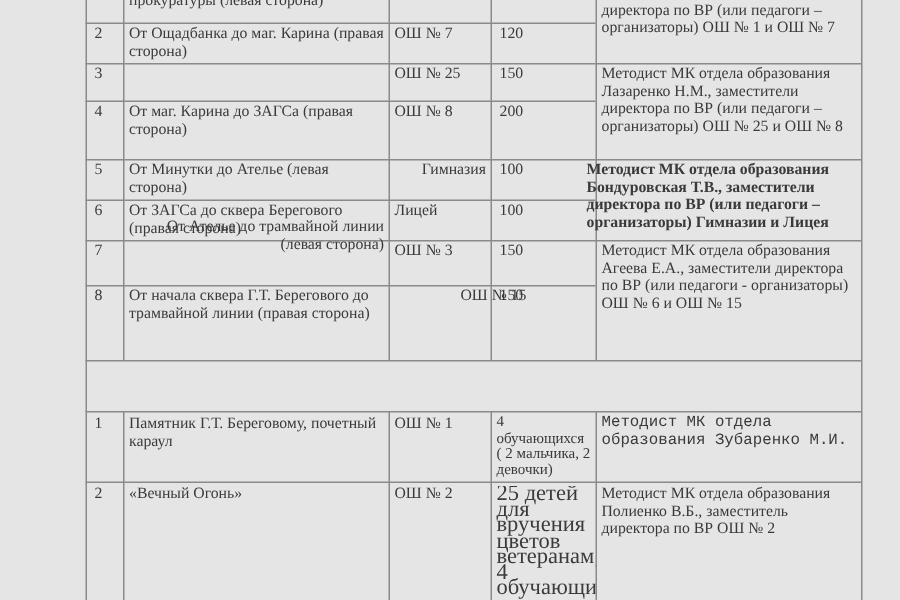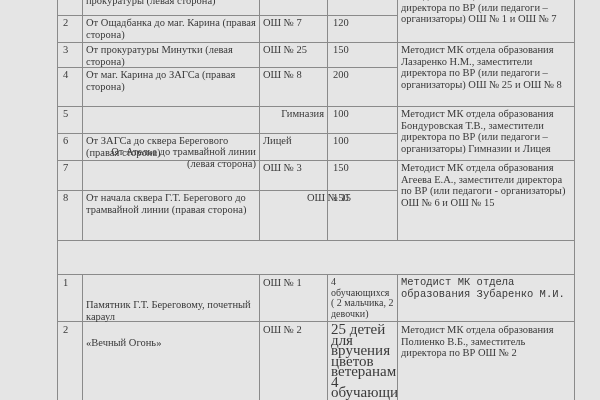--- a/index.html
+++ b/index.html
@@ -41,55 +41,55 @@
   <div class="hline" style="left:57px;top:321px;width:517px;"></div>
 
   <div class="cell" style="left:83px;top:-5px;width:176px;">прокуратуры (левая сторона)</div>
   <div class="cell" style="left:398px;top:-10px;width:176px;">Холоденко М.В., заместители директора по ВР (или педагоги – организаторы) ОШ № 1 и ОШ № 7</div>
 
   <div class="cell num" style="left:58px;top:17px;width:24px;">2</div>
   <div class="cell" style="left:83px;top:17px;width:176px;">От Ощадбанка до маг. Карина (правая сторона)</div>
   <div class="cell" style="left: 260px; top: 17px; width: 67px; display: block;">ОШ № 7</div>
 
   <div class="cell num" style="left:58px;top:44px;width:24px;">3</div>
-  <div class="cell" style="left:83px;top:44px;width:176px;">От прокуратуры Минутки (левая сторона)</div>
   <div class="cell" style="left:260px;top:44px;width:67px;">ОШ № 25</div>
 
   <div class="cell num" style="left:58px;top:69px;width:24px;">4</div>
   <div class="cell" style="left:83px;top:69px;width:176px;">От маг. Карина до ЗАГСа (правая сторона)</div>
   <div class="cell" style="left:260px;top:69px;width:67px;">ОШ № 8</div>
 
   <div class="cell num" style="left:58px;top:108px;width:24px;">5</div>
+  <div class="cell" style="left:83px;top:108px;width:176px;">От Минутки до Ателье (левая сторона)</div>
   <div class="cell" style="left:260px;top:108px;width:67px;text-align:right;">Гимназия</div>
 
   <div class="cell num" style="left:58px;top:135px;width:24px;">6</div>
   <div class="cell" style="left:83px;top:135px;width:176px;">От ЗАГСа до сквера Берегового (правая сторона)</div>
   <div class="cell" style="left:260px;top:135px;width:67px;">Лицей</div>
 
   <div class="cell num" style="left:58px;top:162px;width:24px;">7</div>
   <div class="cell" style="left:83px;top:146px;width:176px;text-align:right;">От Ателье до трамвайной линии (левая сторона)</div>
   <div class="cell" style="left:260px;top:162px;width:67px;">ОШ № 3</div>
 
   <div class="cell num" style="left:58px;top:192px;width:24px;">8</div>
   <div class="cell" style="left:83px;top:192px;width:176px;">От начала сквера Г.Т. Берегового до трамвайной линии (правая сторона)</div>
   <div class="cell" style="left:260px;top:192px;width:67px;margin-left:44px;">ОШ № 15</div>
 
   <div class="cell" style="left:398px;top:44px;width:176px;">Методист МК отдела образования Лазаренко Н.М., заместители директора по ВР (или педагоги – организаторы) ОШ № 25 и ОШ № 8</div>
-  <div class="cell" style="left:398px;top:108px;width:176px;">Методист МК отдела образования Бондуровская Т.В., заместители директора по ВР (или педагоги – организаторы) Гимназии и Лицея</div>
+  <div class="cell" style="left:388px;top:108px;width:176px;font-weight:bold;">Методист МК отдела образования Бондуровская Т.В., заместители директора по ВР (или педагоги – организаторы) Гимназии и Лицея</div>
   <div class="cell" style="left:398px;top:162px;width:176px;">Методист МК отдела образования Агеева Е.А., заместители директора по ВР (или педагоги - организаторы) ОШ № 6 и ОШ № 15</div>
 
 
   <div class="cell num" style="left:58px;top:277px;width:24px;">1</div>
-  <div class="cell" style="left:83px;top:277px;width:176px;margin-top:22px;">Памятник Г.Т. Береговому, почетный караул</div>
+  <div class="cell" style="left:83px;top:277px;width:176px;">Памятник Г.Т. Береговому, почетный караул</div>
   <div class="cell" style="left:260px;top:277px;width:67px;">ОШ № 1</div>
   <div class="cell" style="left:328px;top:277px;width:69px;font-size:10px;line-height:10.5px;">4 обучающихся ( 2 мальчика, 2 девочки)</div>
   <div class="cell" style="left:398px;top:277px;width:176px;font-family:Liberation Mono, monospace;">Методист МК отдела образования Зубаренко М.И.</div>
 
   <div class="cell num" style="left:58px;top:324px;width:24px;">2</div>
-  <div class="cell" style="left:83px;top:324px;width:176px;margin-top:13px;">«Вечный Огонь»</div>
+  <div class="cell" style="left:83px;top:324px;width:176px;">«Вечный Огонь»</div>
   <div class="cell" style="left:260px;top:324px;width:67px;">ОШ № 2</div>
   <div class="cell" style="left:328px;top:324px;width:69px;font-size:15px;line-height:10.5px;">25 детей для вручения цветов ветеранам; 4 обучающихся для почетного</div>
   <div class="cell" style="left:398px;top:324px;width:176px;">Методист МК отдела образования Полиенко В.Б., заместитель директора по ВР ОШ № 2</div>
 
   <div class="cell" style="left:330px;top:17px;width:66px;">120</div>
   <div class="cell" style="left:330px;top:44px;width:66px;">150</div>
   <div class="cell" style="left:330px;top:69px;width:66px;">200</div>
   <div class="cell" style="left:330px;top:108px;width:66px;">100</div>
   <div class="cell" style="left:330px;top:135px;width:66px;">100</div>
   <div class="cell" style="left:330px;top:162px;width:66px;">150</div>

